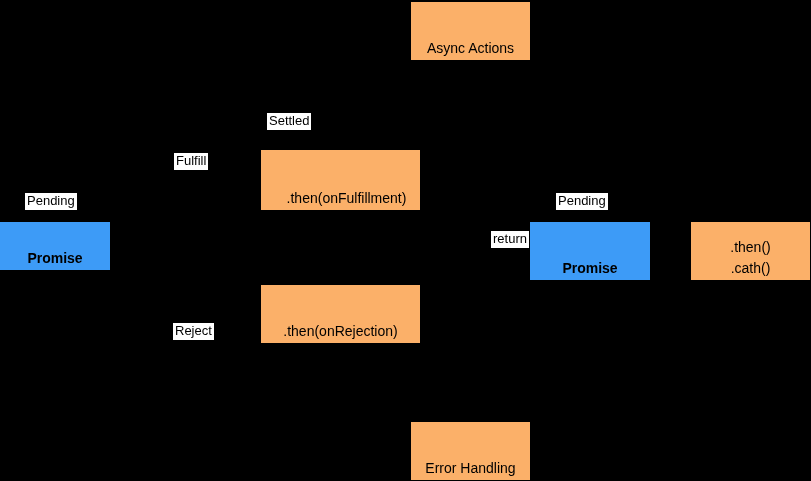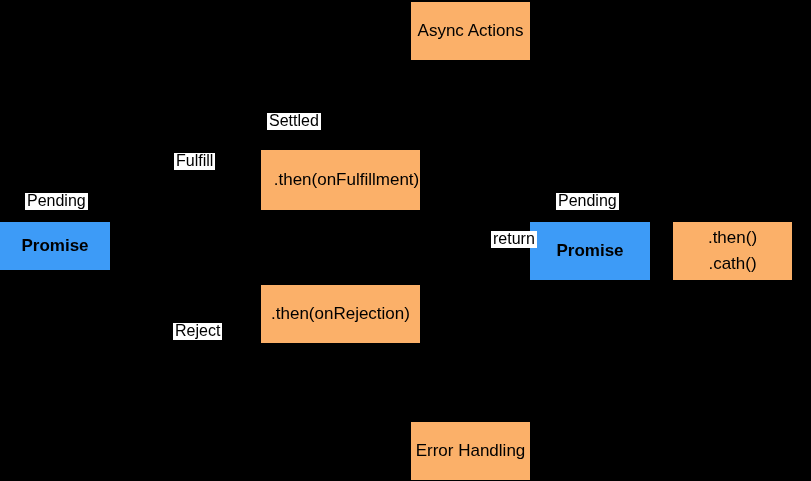--- a/index.html
+++ b/index.html
@@ -16,36 +16,36 @@
     height: 481px;
     background: #000000;
     overflow: hidden;
   }
   .node {
     position: absolute;
     box-sizing: border-box;
     display: flex;
     flex-direction: column;
     align-items: center;
-    justify-content: center;
+    justify-content: flex-end;
     text-align: center;
     color: #000000;
-    font-size: 17px;
+    font-size: 14px;
     line-height: 1.55;
   }
   .node.orange { background: #FBB069; }
   .node.blue   { background: #3D9BF7; font-weight: bold; }
 
   .node .line { display: block; white-space: nowrap; }
 
   .edge-label {
     position: absolute;
     background: #FFFFFF;
     color: #000000;
-    font-size: 16px;
+    font-size: 13px;
     line-height: 14px;
     padding: 1px 2px 2px 2px;
     white-space: nowrap;
     box-sizing: border-box;
   }
 
   .connector {
     position: absolute;
     background: #000000;
     pointer-events: none;
@@ -78,21 +78,21 @@
   </div>
 
   <div class="node orange" style="left:261px; top:285px; width:159px; height:58px;">
     <span class="line">.then(onRejection)</span>
   </div>
 
   <div class="node blue" style="left:530px; top:222px; width:120px; height:58px;">
     <span class="line">Promise</span>
   </div>
 
-  <div class="node orange" style="left:673px; top:222px; width:119px; height:58px;">
+  <div class="node orange" style="left:691px; top:222px; width:119px; height:58px;">
     <span class="line">.then()</span>
     <span class="line">.cath()</span>
   </div>
 
   <div class="node orange" style="left:411px; top:422px; width:119px; height:58px;">
     <span class="line">Error Handling</span>
   </div>
 
   <div class="edge-label" style="left:25px; top:193px;">Pending</div>
   <div class="edge-label" style="left:174px; top:153px;">Fulfill</div>

